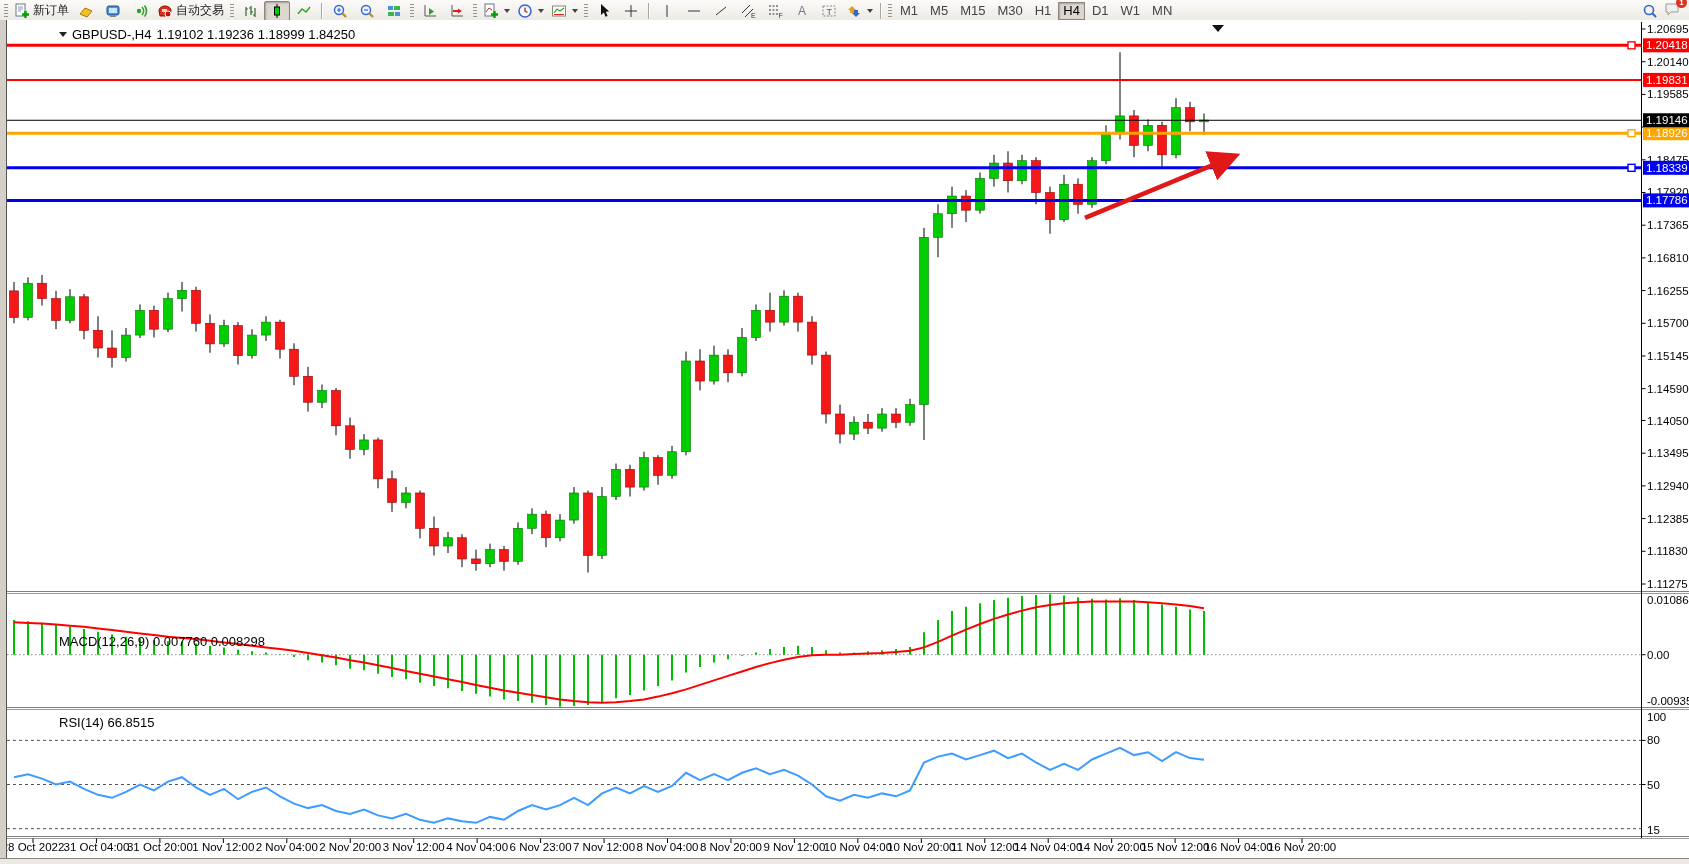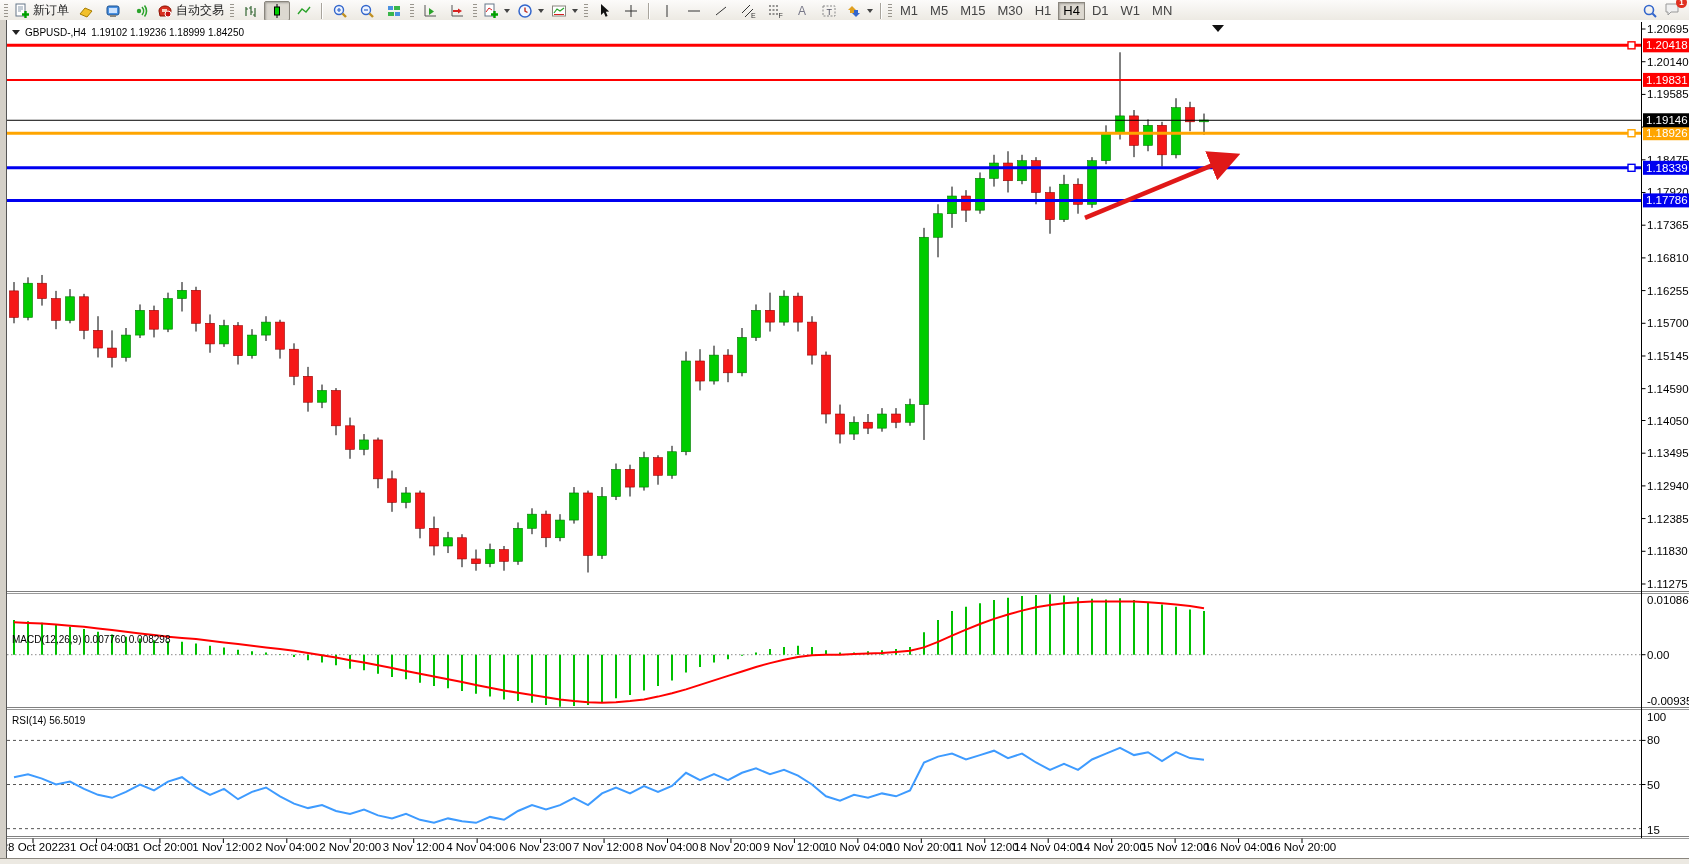--- a/index.html
+++ b/index.html
@@ -23,21 +23,21 @@
     border:1px solid transparent;flex:none;}
   .tfbtn.active{border:1px solid #8a867e;background:#dcd8d0;box-shadow:inset 1px 1px 2px rgba(0,0,0,.25);color:#000;}
   #tb-right{margin-left:auto;display:flex;align-items:center;gap:6px;padding-right:6px;}
   .badge{position:absolute;top:-4px;right:-6px;width:11px;height:11px;border-radius:50%;
     background:#e03020;color:#fff;font-size:8px;line-height:11px;text-align:center;font-weight:bold;}
   
   #chartwrap{position:absolute;left:0;top:20px;width:1689px;height:844px;background:#fff;}
   #frame-left{position:absolute;left:0;top:0;width:6px;height:838px;background:#d4d0c8;border-right:1px solid #555;}
   #frame-bottom{position:absolute;left:0;top:838px;width:1689px;height:6px;background:#ece9e2;border-top:1px solid #8a867e;}
   svg text{font-family:"Liberation Sans",sans-serif;}
-  .overlay{position:absolute;font-size:10px;color:#000;white-space:nowrap;}
+  .overlay{position:absolute;font-size:13px;color:#000;white-space:nowrap;margin-left:47px;}
   #chart-title{left:12px;top:7px;display:flex;align-items:center;gap:5px;}
   .tri{width:0;height:0;border-left:4px solid transparent;border-right:4px solid transparent;border-top:5px solid #222;}
 </style>
 </head>
 <body>
 
 <div id="screen">
 
   <div id="toolbar">
     <span class="grip"></span>
@@ -661,15 +661,15 @@
         </g>
       </svg>
     <div id="frame-left"></div>
     <div id="frame-bottom"></div>
     <div class="overlay" id="chart-title">
       <span class="tri"></span>
       <span>GBPUSD-,H4</span>
       <span>1.19102 1.19236 1.18999 1.84250</span>
     </div>
     <div class="overlay" id="macd-label" style="left:12px;top:614px;">MACD(12,26,9) 0.007760 0.008298</div>
-    <div class="overlay" id="rsi-label" style="left:12px;top:695px;">RSI(14) 56.5019</div>
+    <div class="overlay" id="rsi-label" style="left:12px;top:695px;">RSI(14) 66.8515</div>
   </div>
 </div>
 
 </body></html>

